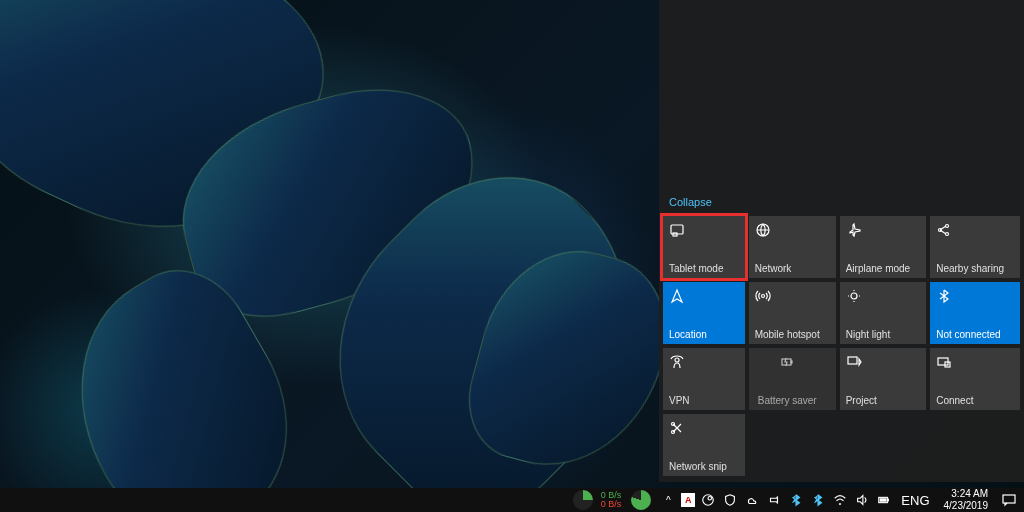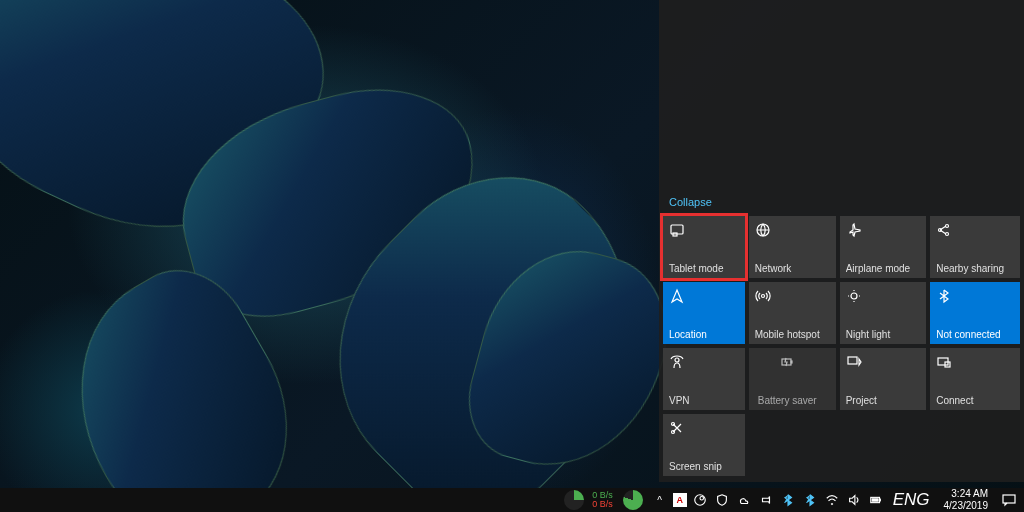--- a/index.html
+++ b/index.html
@@ -88,21 +88,21 @@
   }
   .meter-circle.full { background: conic-gradient(#4caf50 0 80%, #222 80% 100%); }
   .tray-icon {
     width: 18px; height: 18px;
     display: flex; align-items: center; justify-content: center;
     color: #fff; font-size: 12px;
     cursor: pointer;
   }
   .tray-icon svg { width: 14px; height: 14px; fill: none; stroke: #fff; stroke-width: 1.3; }
   .chevron { font-size: 10px; }
-  .lang-indicator { font-size: 17px; color: #fff; padding: 0 4px; cursor: pointer; font-style: italic; }
+  .lang-indicator { font-size: 13px; color: #fff; padding: 0 4px; cursor: pointer; }
   .clock-block { display: flex; flex-direction: column; align-items: flex-end; font-size: 10px; line-height: 1.2; padding: 0 6px; cursor: pointer; }
   .notif-btn {
     width: 22px; height: 22px; display: flex; align-items: center; justify-content: center; cursor: pointer;
   }
   .notif-btn svg { width: 16px; height: 16px; fill: none; stroke: #fff; stroke-width: 1.2; }
   .bt-blue svg { stroke: #4fc3f7; fill: #4fc3f7; }
 </style>
 </head>
 <body>
 
@@ -227,21 +227,21 @@
         <span class="tile-label">Connect</span>
       </div>
       <div class="tile">
         <span class="tile-icon">
           <svg viewBox="0 0 16 16">
             <path d="M4 4l8 8M12 4l-8 8"></path>
             <circle cx="4" cy="12" r="1.5"></circle>
             <circle cx="4" cy="4" r="1.5"></circle>
           </svg>
         </span>
-        <span class="tile-label">Screen snip</span>
+        <span class="tile-label">Network snip</span>
       </div>
     </div>
 </div>
 
 <div class="taskbar">
   <div class="meter-circle"></div>
   <div class="netmeter">
     <span class="up">0 B/s</span>
     <span class="down">0 B/s</span>
   </div>

